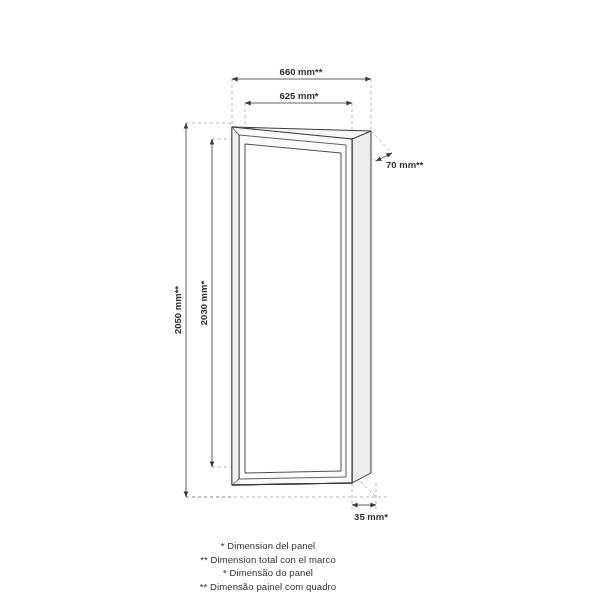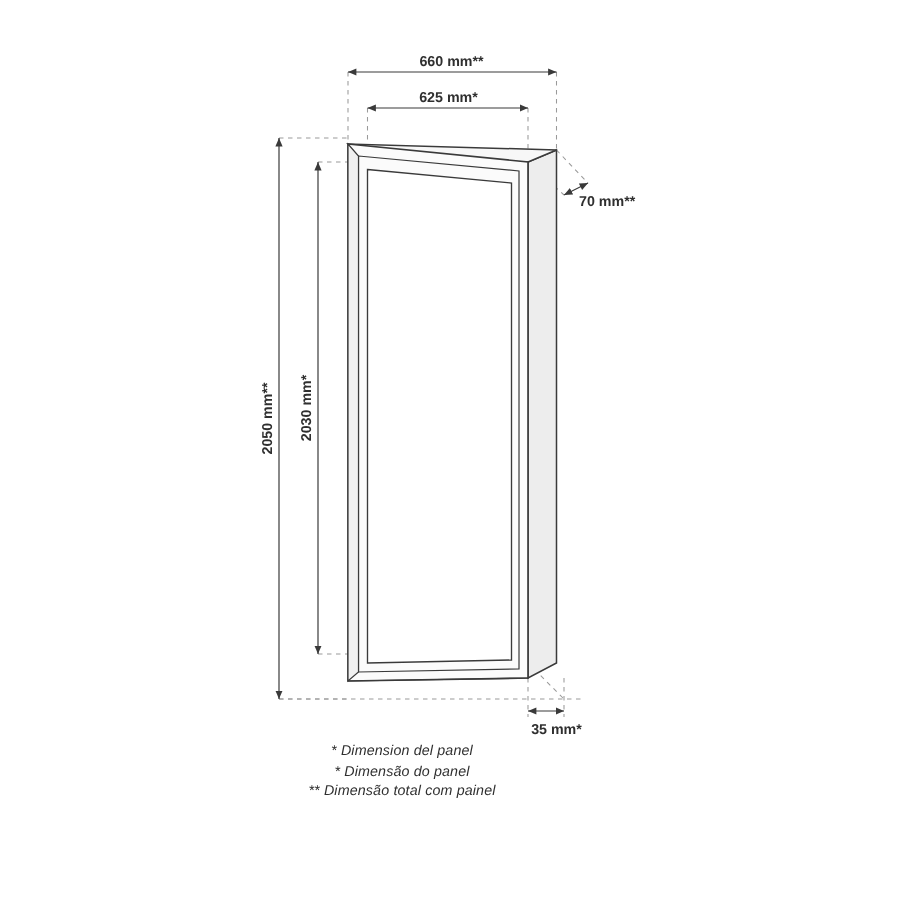--- a/index.html
+++ b/index.html
@@ -11,41 +11,41 @@
     width: 600px;
     height: 600px;
     font-family: "Liberation Sans", sans-serif;
     color: #3a3a3a;
     position: relative;
     overflow: hidden;
   }
   #diagram-root {
     position: absolute;
     inset: 0;
+    margin-top: 31px;
   }
   svg#drawing {
     position: absolute;
     left: 0;
     top: 0;
     width: 600px;
     height: 600px;
   }
   .dim-label {
     font-size: 9.5px;
     font-weight: bold;
     fill: #2f2f2f;
     font-family: "Liberation Sans", sans-serif;
   }
   .legend-block {
     position: absolute;
     left: 0;
-    top: 494px;
+    top: 508px;
     width: 536px;
     text-align: center;
-    font-style: italic;
   }
   .legend-block div {
     font-size: 9.5px;
     line-height: 13.5px;
     color: #2f2f2f;
     letter-spacing: 0.1px;
   }
 </style>
 </head>
 <body>
@@ -127,17 +127,18 @@
     <text class="dim-label" x="181" y="279" text-anchor="middle" transform="rotate(-90 181 279)">2050 mm**</text>
 
     <text class="dim-label" x="207" y="272" text-anchor="middle" transform="rotate(-90 207 272)">2030 mm*</text>
 
     <text class="dim-label" x="371" y="489" text-anchor="middle">35 mm*</text>
 
   </svg>
 
   <div class="legend-block">
     <div>* Dimension del panel</div>
+    <div>** Dimension total con el marco</div>
     <div>* Dimensão do panel</div>
-    <div>** Dimensão total com painel</div>
+    <div>** Dimensão painel com quadro</div>
   </div>
 
 </div>
 
 </body></html>

